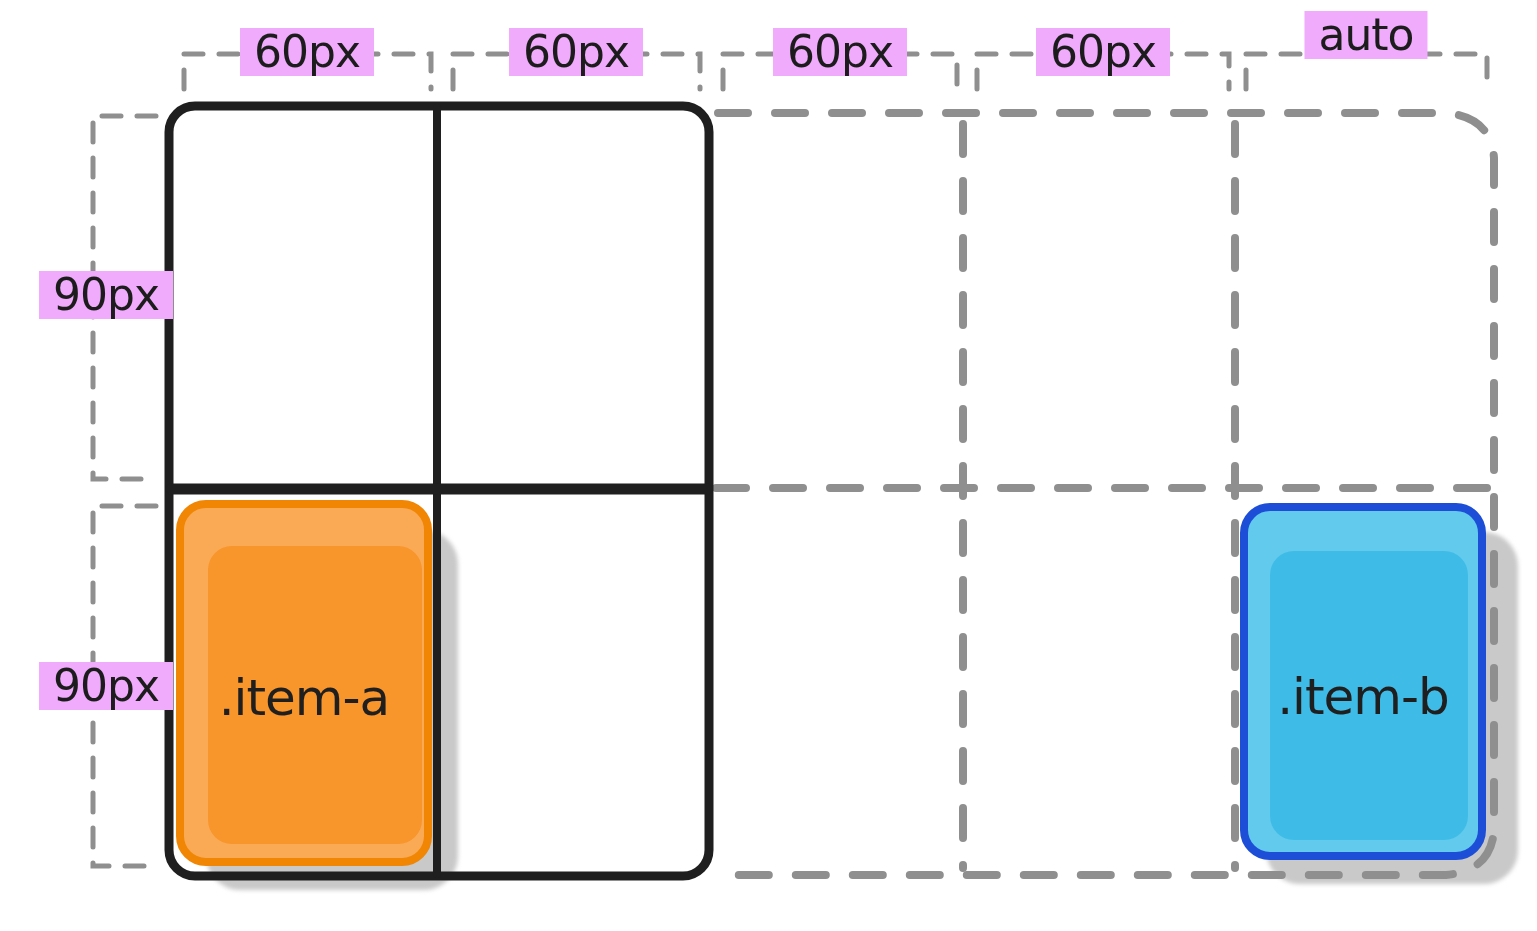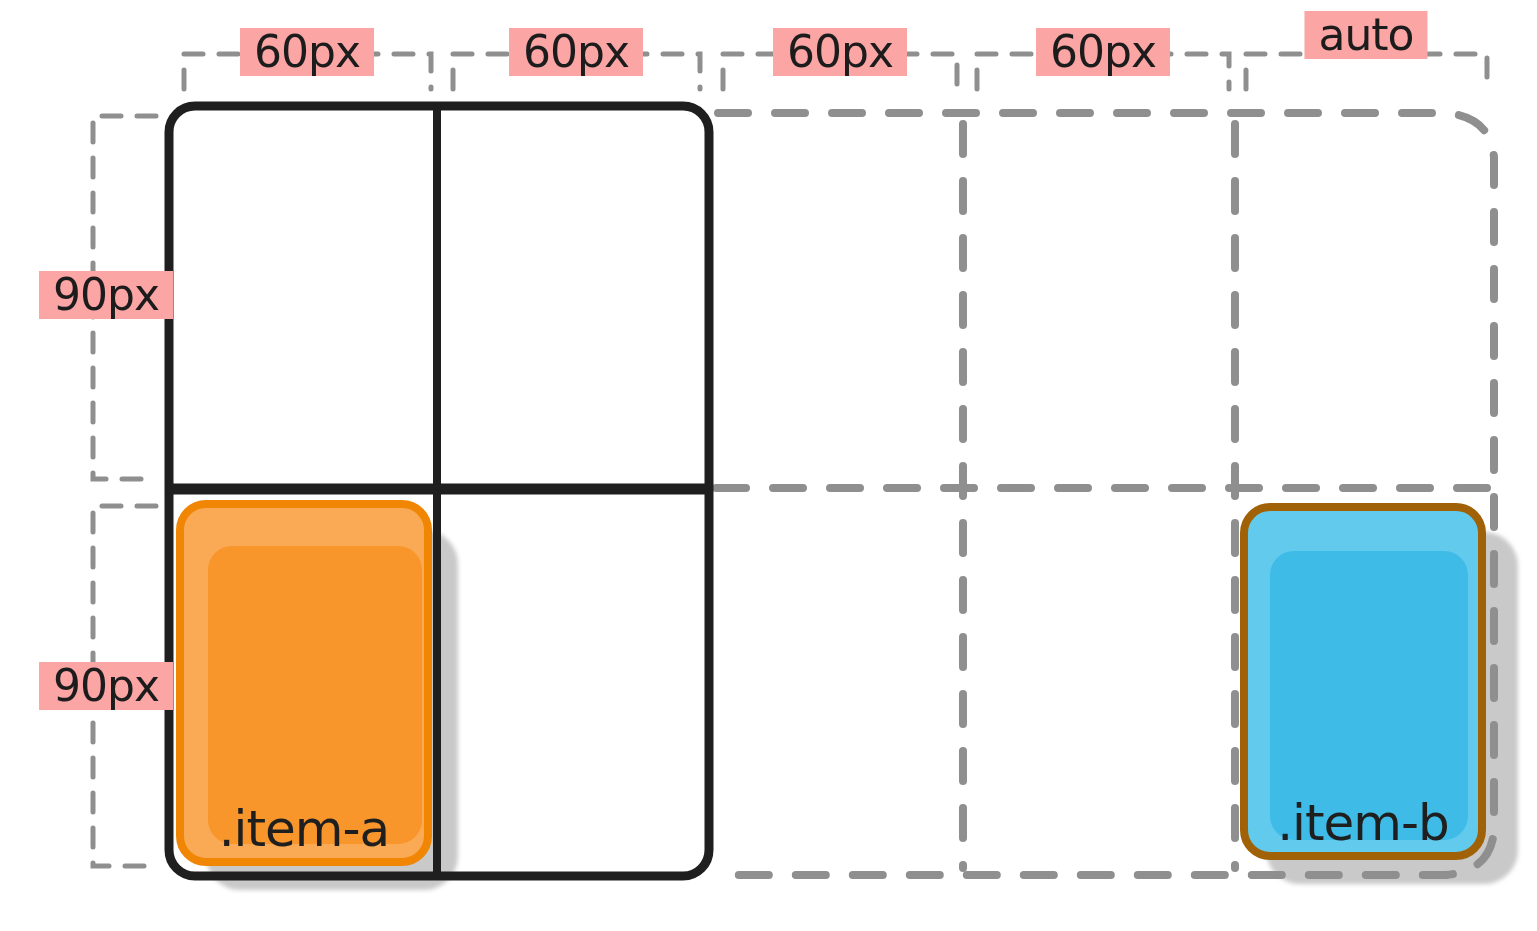--- a/index.html
+++ b/index.html
@@ -20,46 +20,46 @@
     border-radius:34px;
     filter:blur(2px);
   }
   .shadow-a{left:206px;top:530px;width:252px;height:360px;}
   .shadow-b{left:1266px;top:532px;width:252px;height:352px;}
 
   
   .dim-label{
     position:absolute;
     transform:translate(-50%,-50%);
-    background:#fca5a5;
+    background:#f0abfc;
     padding:2px 14px;
     font-size:44px;
     line-height:1;
     color:#1c1c1c;
     letter-spacing:-1px;
     white-space:nowrap;
   }
 
   
   .grid-item{
     position:absolute;
     box-sizing:border-box;
     border-radius:30px;
     display:flex;
-    align-items:flex-end;
+    align-items:center;
     justify-content:center;
   }
   .item-a{
     left:176px;top:500px;width:256px;height:366px;
     border:8px solid #f08604;
     background:#faaa55;
   }
   .item-b{
     left:1240px;top:503px;width:246px;height:357px;
-    border:8px solid #a16207;
+    border:8px solid #1d4ed8;
     background:#62caec;
   }
   .item-gloss{
     position:absolute;
     border-radius:24px;
   }
   .gloss-a{top:38px;left:24px;right:2px;bottom:14px;background:#f8952b;}
   .gloss-b{top:40px;left:22px;right:10px;bottom:12px;background:#3ebce7;}
   .item-label{
     position:relative;

